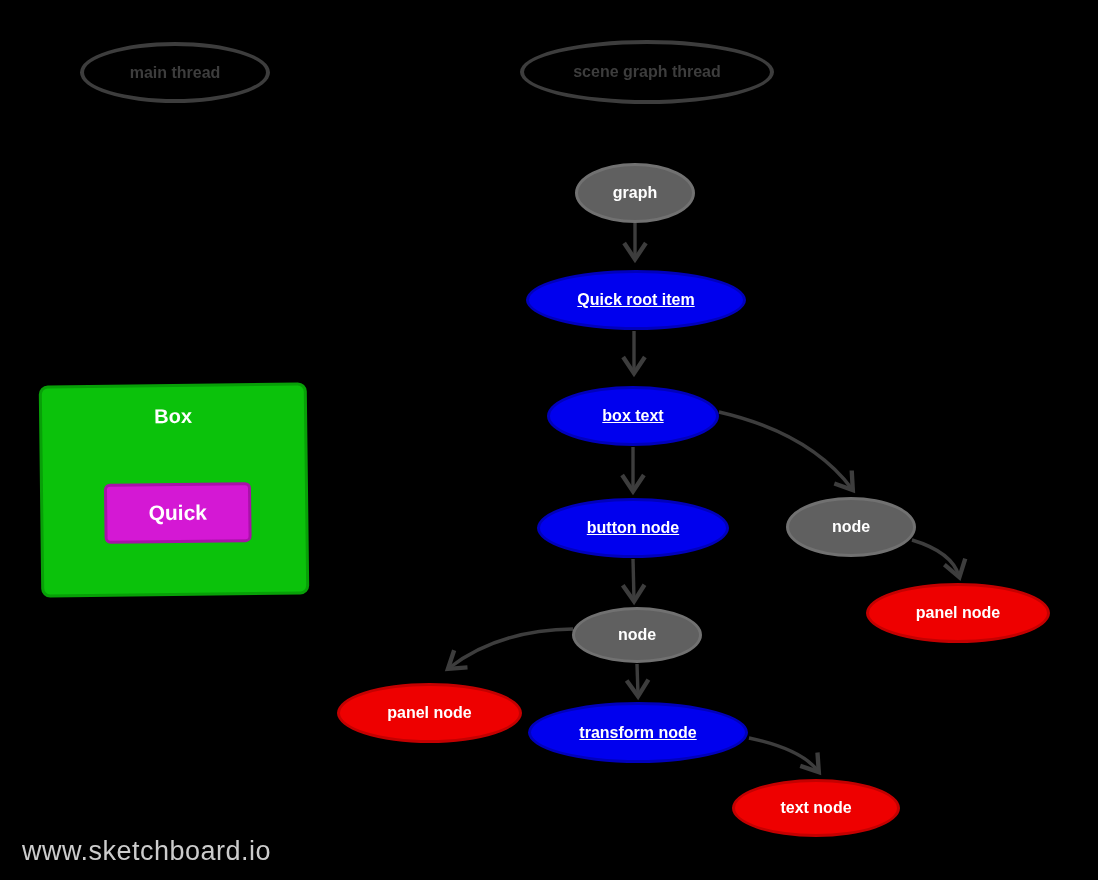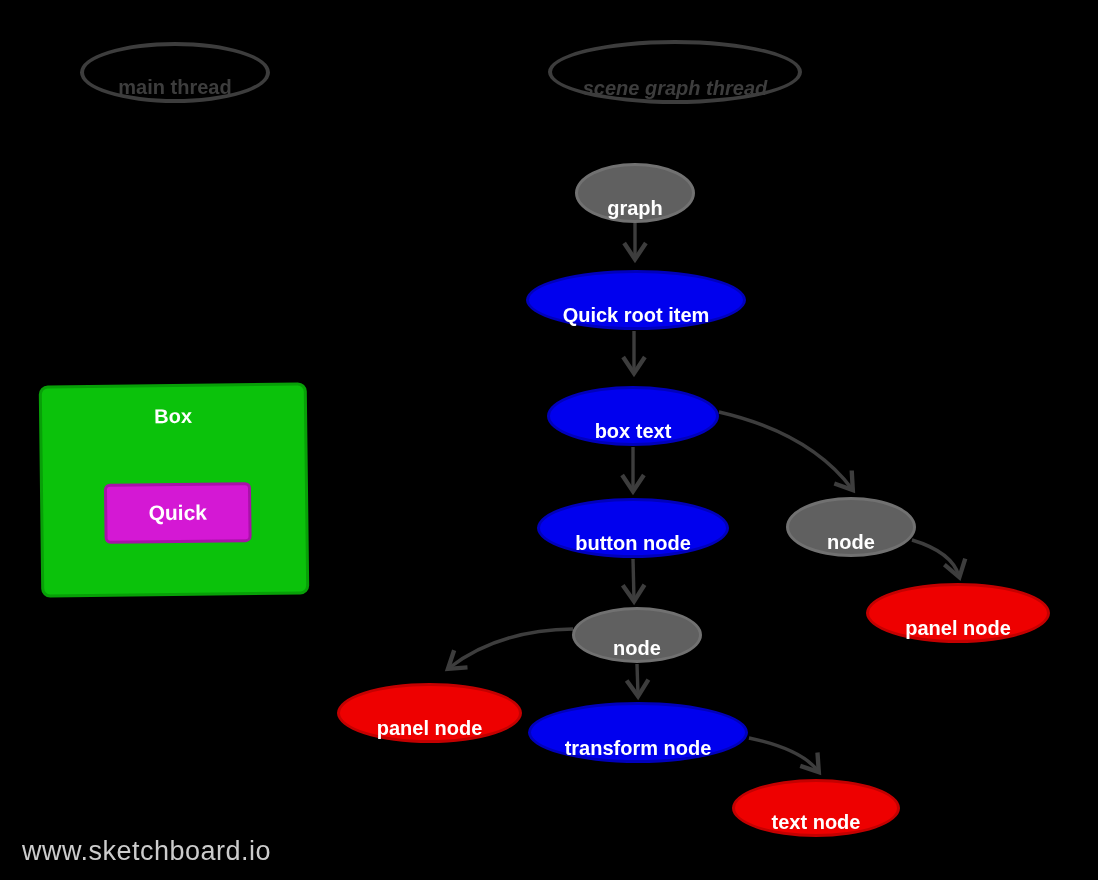--- a/index.html
+++ b/index.html
@@ -24,40 +24,41 @@
   #arrowhead path {
     fill: none;
     stroke: var(--outline, #3d3d3d);
     stroke-width: 1.6;
   }
   .ellipse {
     position: absolute;
     border-radius: 50%;
     box-sizing: border-box;
     display: flex;
-    align-items: flex-end;
+    align-items: center;
     justify-content: center;
     font-weight: bold;
-    font-size: 20px;
+    font-size: 16px;
     color: var(--node-text, #ffffff);
     text-align: center;
     white-space: nowrap;
   }
   .thread {
     background: transparent;
     border: 4px solid var(--outline, #3d3d3d);
     color: var(--outline, #3d3d3d);
   }
   .gray {
     background: var(--gray-fill, #606060);
     border: 3px solid var(--gray-border, #717171);
   }
   .blue {
     background: var(--blue-fill, #0000ee);
     border: 3px solid var(--blue-border, #0000bb);
+    text-decoration: underline;
   }
   .red {
     background: var(--red-fill, #ee0000);
     border: 3px solid var(--red-border, #c40000);
   }
   .box-rect {
     position: absolute;
     left: 40px; top: 384px;
     width: 268px; height: 212px;
     box-sizing: border-box;
@@ -114,21 +115,21 @@
     <path class="edge" d="M 633 559 L 634 600" marker-end="url(#arrowhead)"></path>
     <path class="edge" d="M 573 629 Q 498 630 449 668" marker-end="url(#arrowhead)"></path>
     <path class="edge" d="M 637 664 L 638 695" marker-end="url(#arrowhead)"></path>
     <path class="edge" d="M 912 540 Q 952 552 959 576" marker-end="url(#arrowhead)"></path>
     <path class="edge" d="M 749 738 Q 801 749 818 771" marker-end="url(#arrowhead)"></path>
   </svg>
 
   <div class="ellipse thread" style="left:80px; top:42px; width:190px; height:61px;">
     <span>main thread</span>
   </div>
-  <div class="ellipse thread" style="left:548px; top:40px; width:254px; height:64px;font-style:italic;">
+  <div class="ellipse thread" style="left:520px; top:40px; width:254px; height:64px;">
     <span>scene graph thread</span>
   </div>
 
   <div class="box-rect">
     <div class="box-label">Box</div>
     <div class="button-rect">
       <span>Quick</span>
     </div>
   </div>
 

